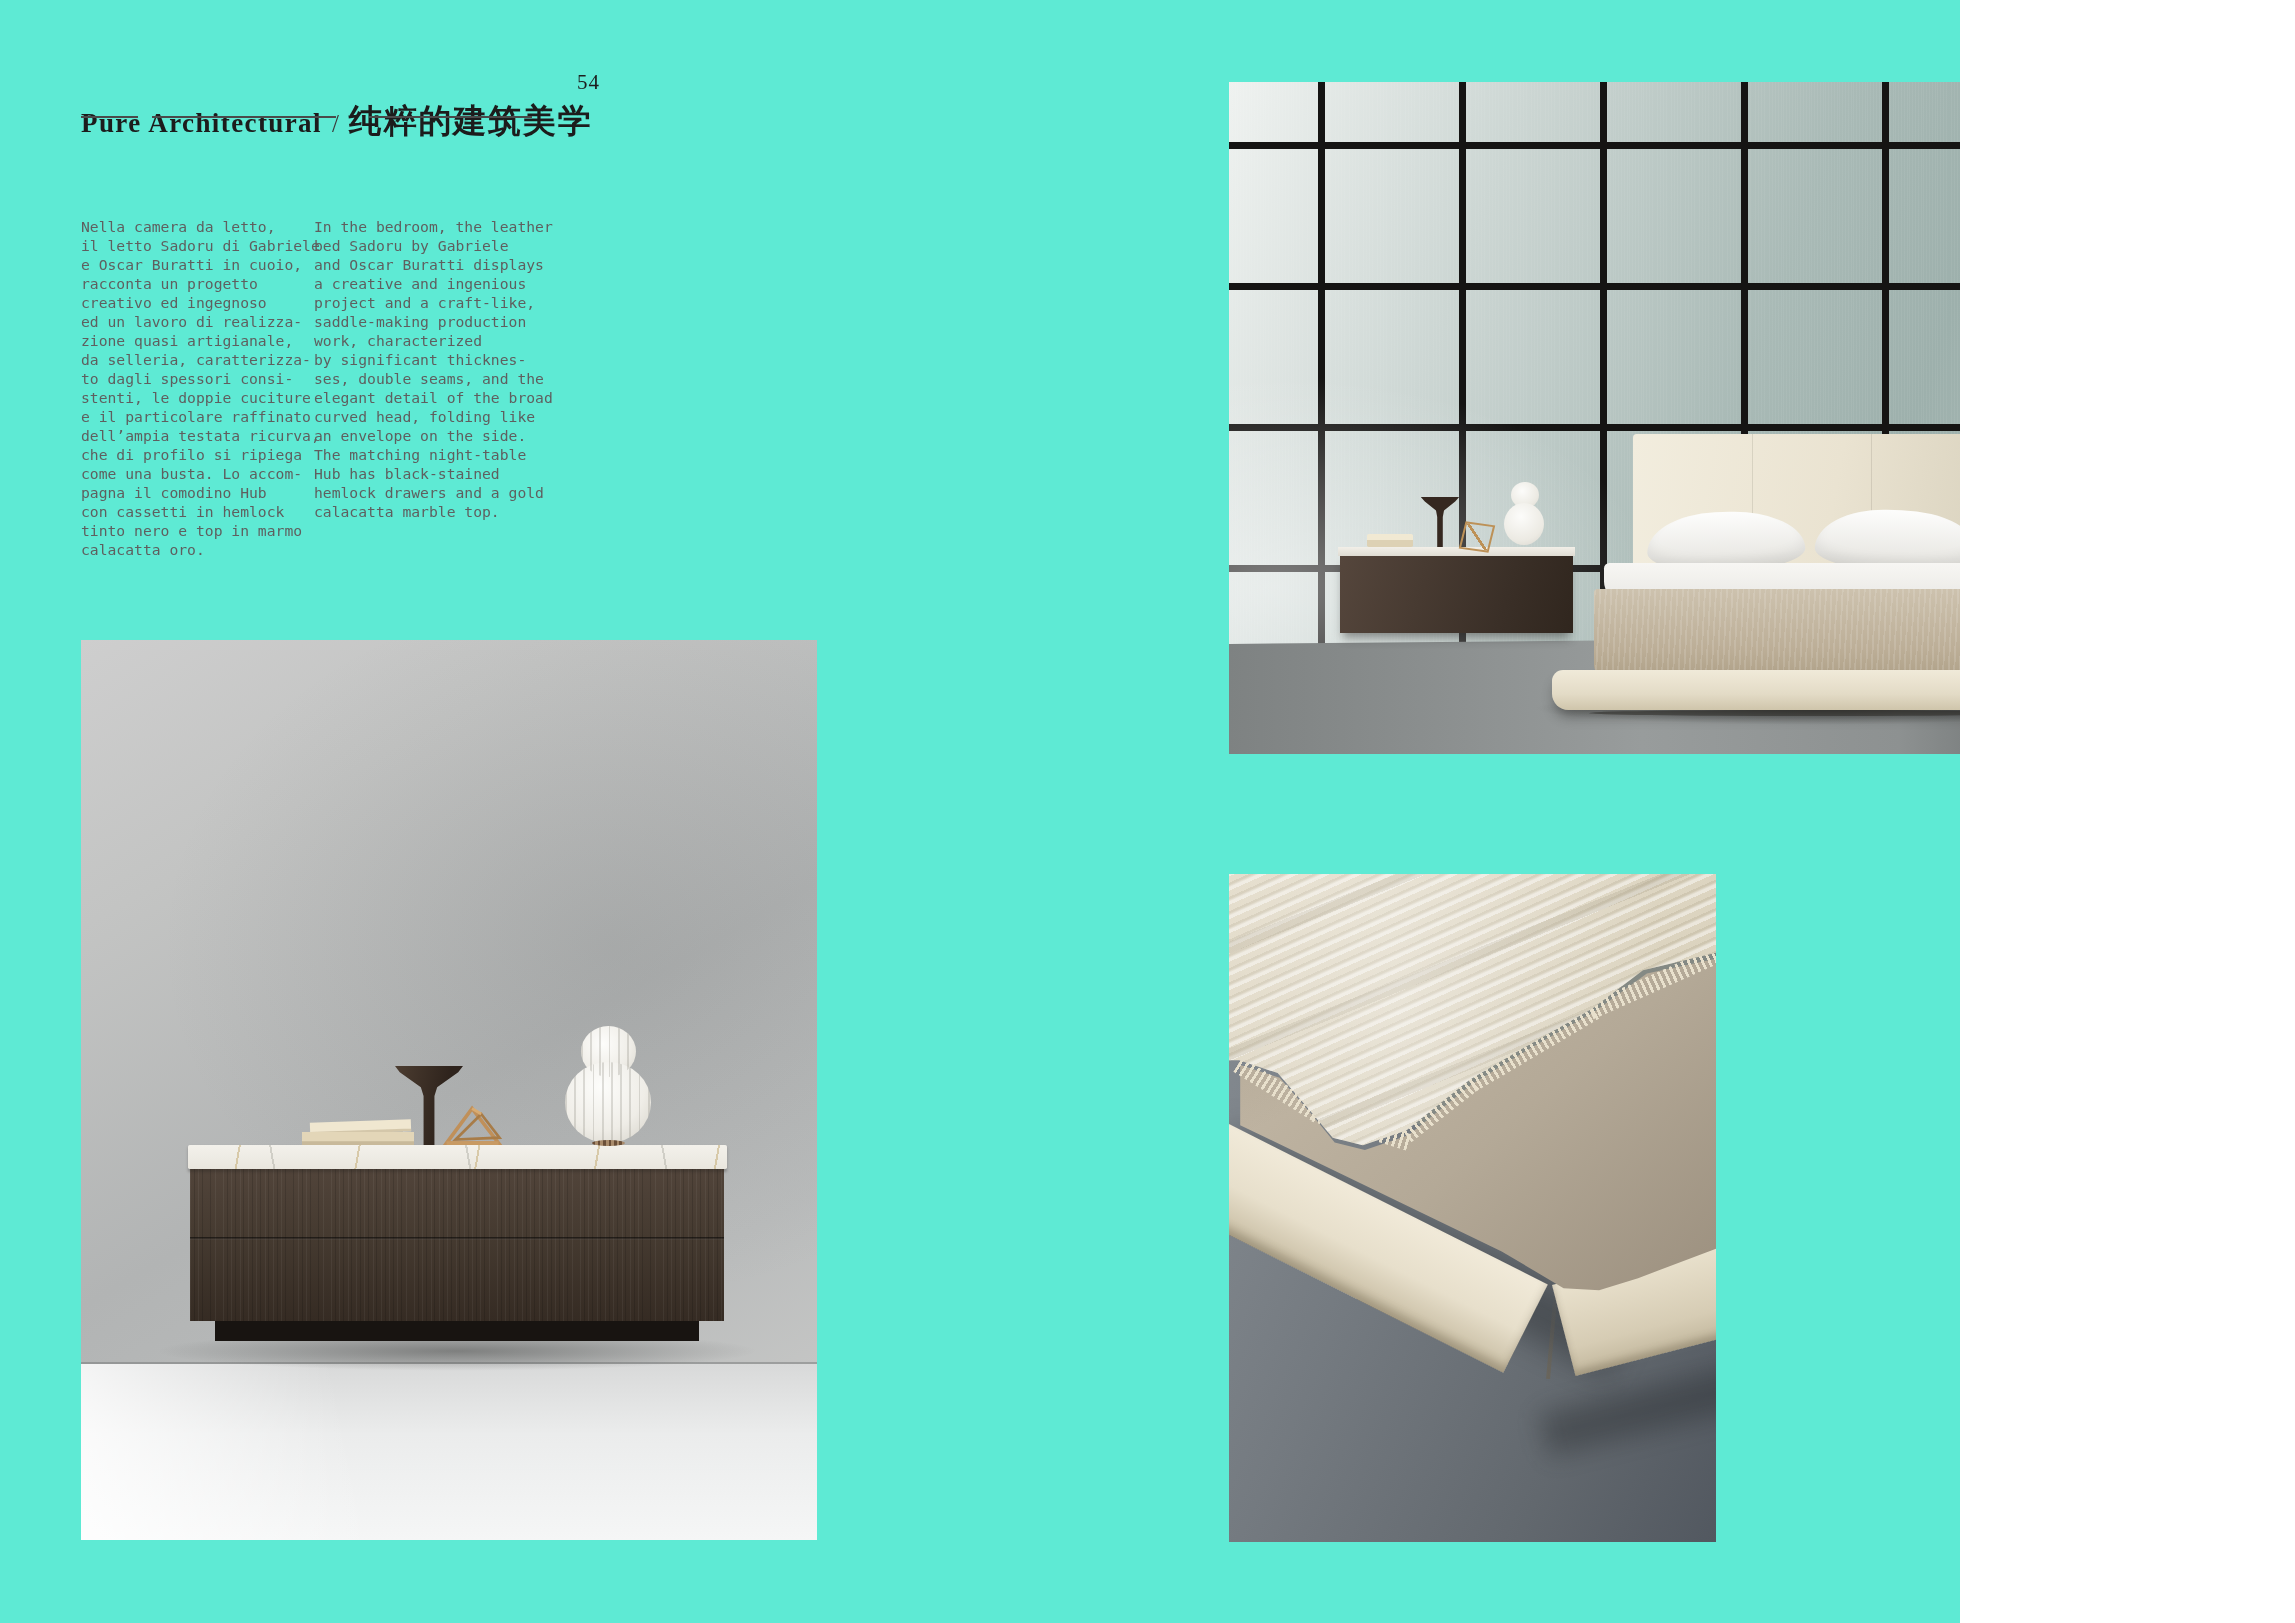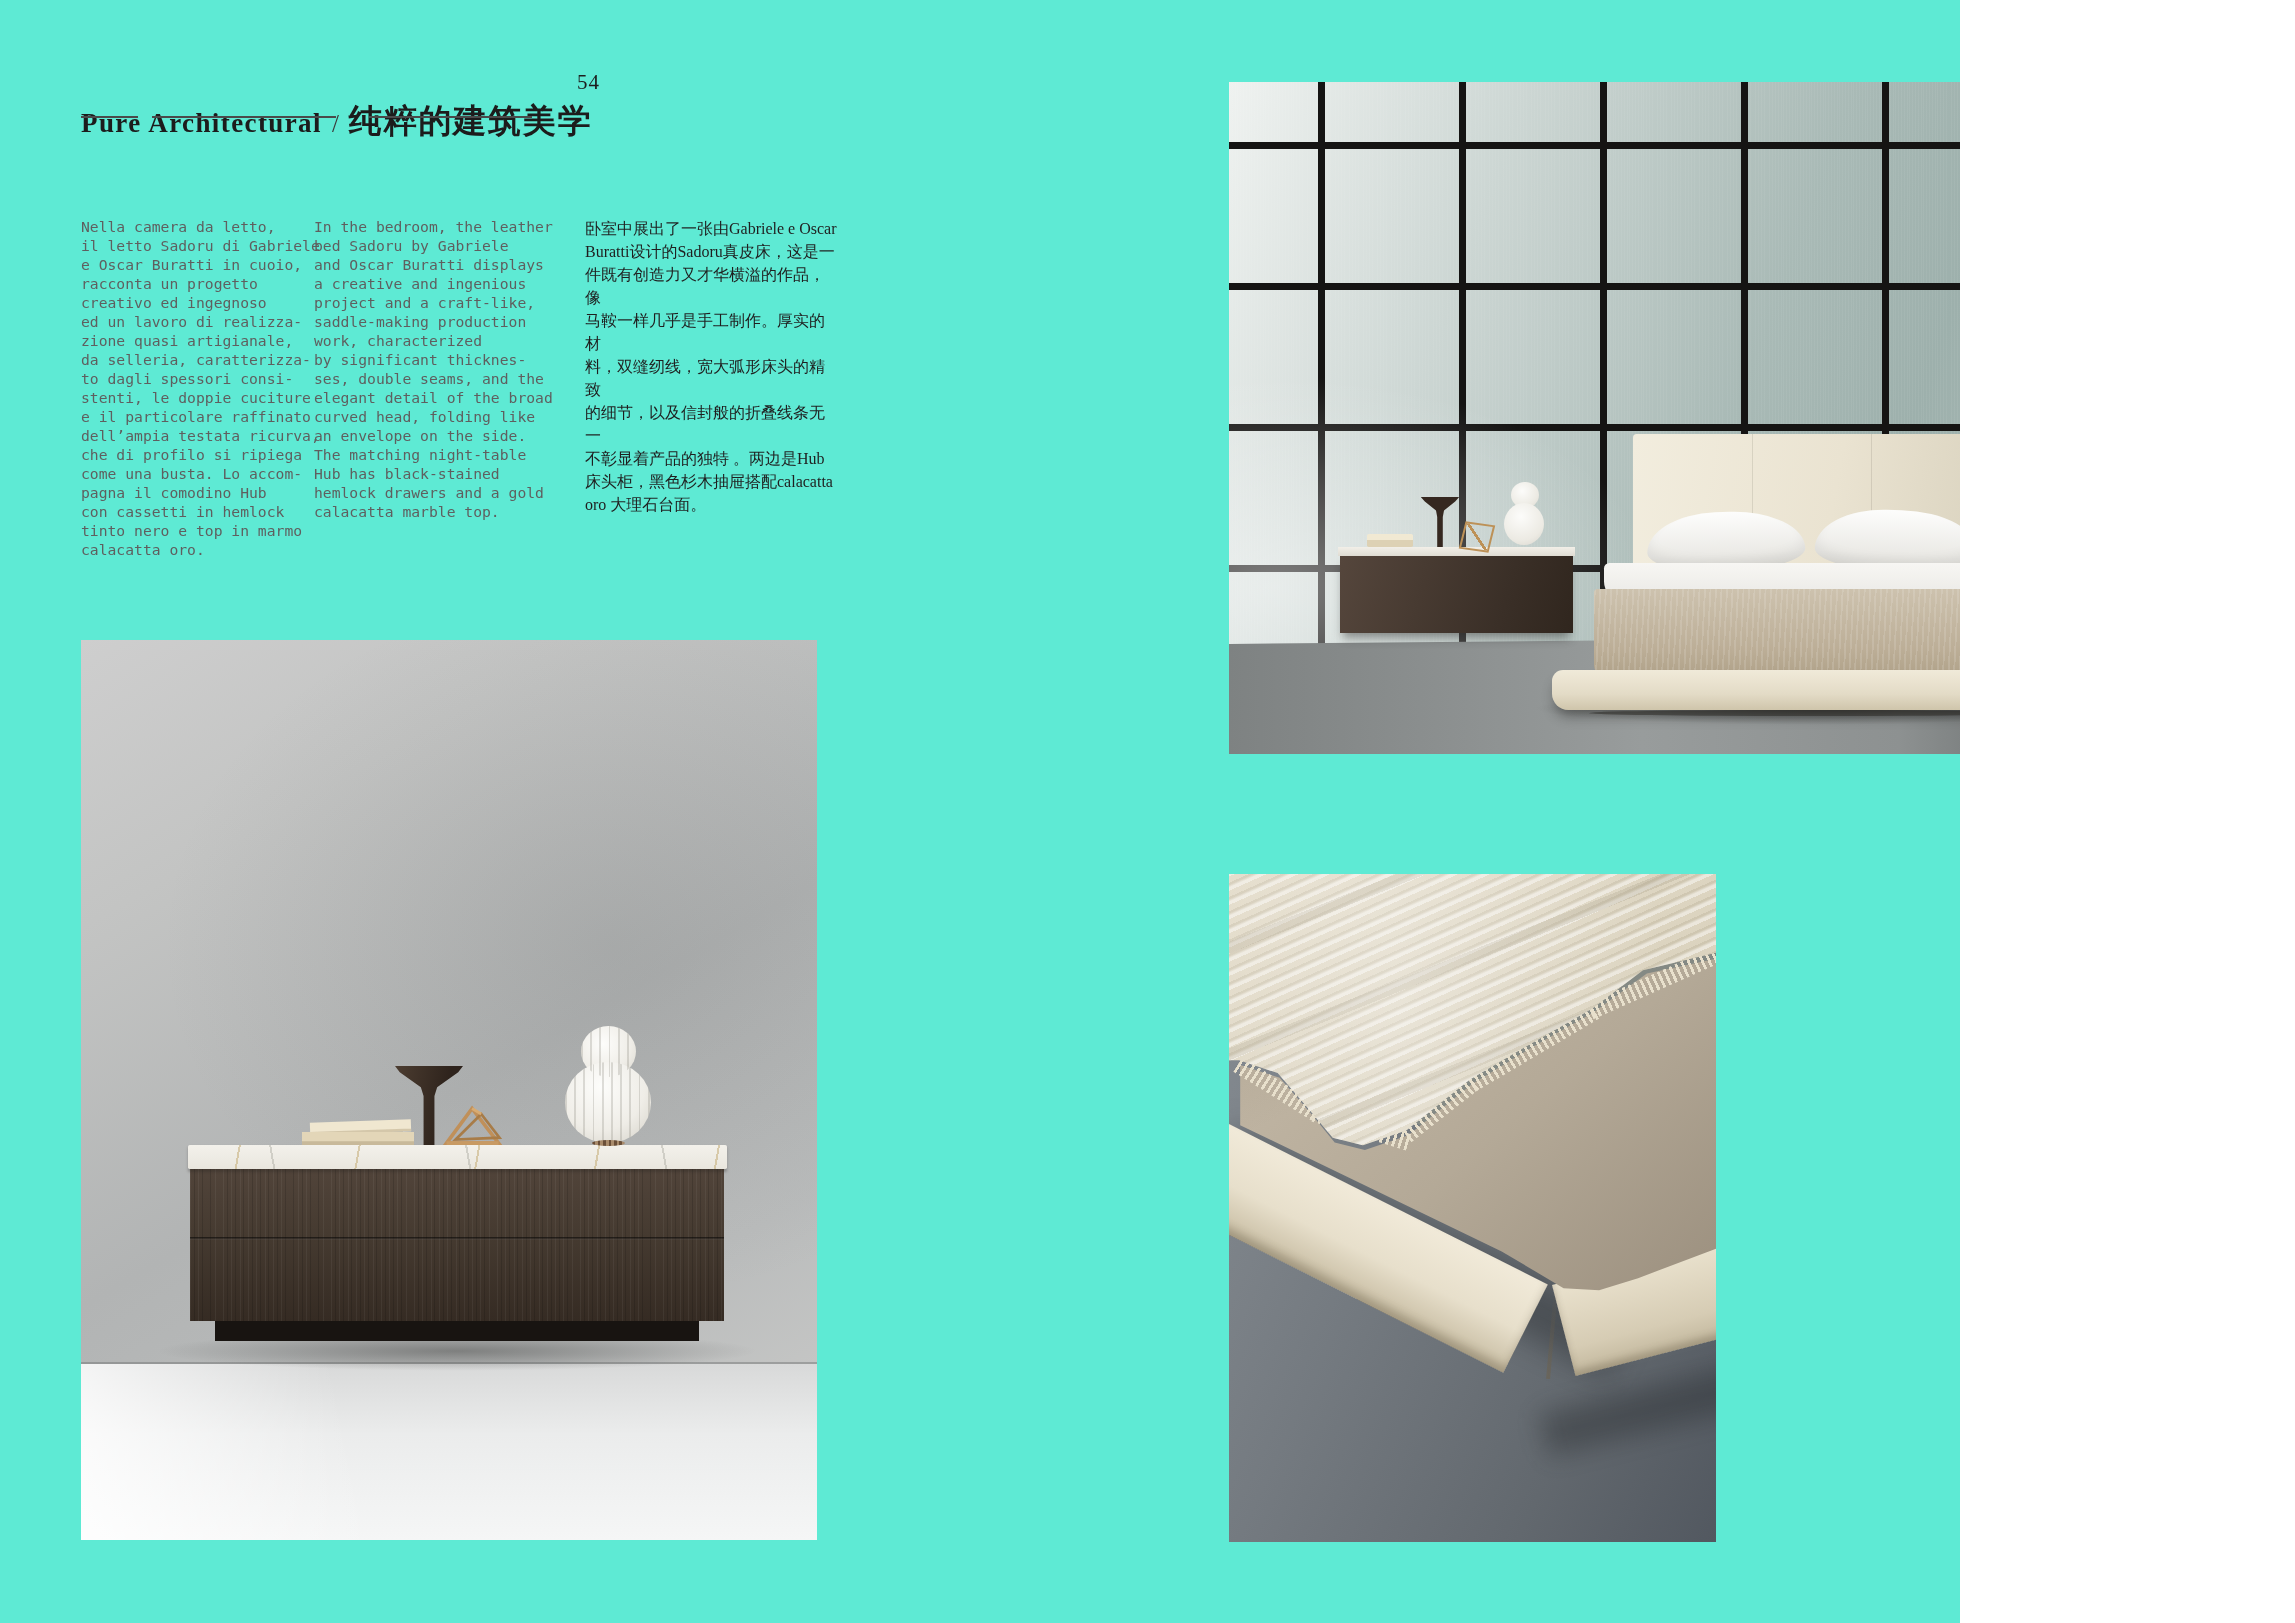--- a/index.html
+++ b/index.html
@@ -206,29 +206,20 @@
 work, characterized
 by significant thicknes-
 ses, double seams, and the
 elegant detail of the broad
 curved head, folding like
 an envelope on the side.
 The matching night-table
 Hub has black-stained
 hemlock drawers and a gold
 calacatta marble top.</div>
-  <div class="col" id="col-zh">卧室中展出了一张由Gabriele e Oscar
-Buratti设计的Sadoru真皮床，这是一
-件既有创造力又才华横溢的作品，像
-马鞍一样几乎是手工制作。厚实的材
-料，双缝纫线，宽大弧形床头的精致
-的细节，以及信封般的折叠线条无一
-不彰显着产品的独特 。两边是Hub
-床头柜，黑色杉木抽屉搭配calacatta
-oro 大理石台面。</div>
 
   <div class="photo" id="photo-bedroom">
     <div class="abs p1-glass"></div>
     <div class="abs p1-glass-glow"></div>
     <div class="abs p1-wall-right"></div>
     <div class="abs p1-wall-corner"></div>
     <div class="abs p1-skirt"></div>
     <div class="abs p1-floor"></div>
     <div class="abs p1-bed-shadow"></div>
     <div class="abs p1-nightstand-top"></div>

